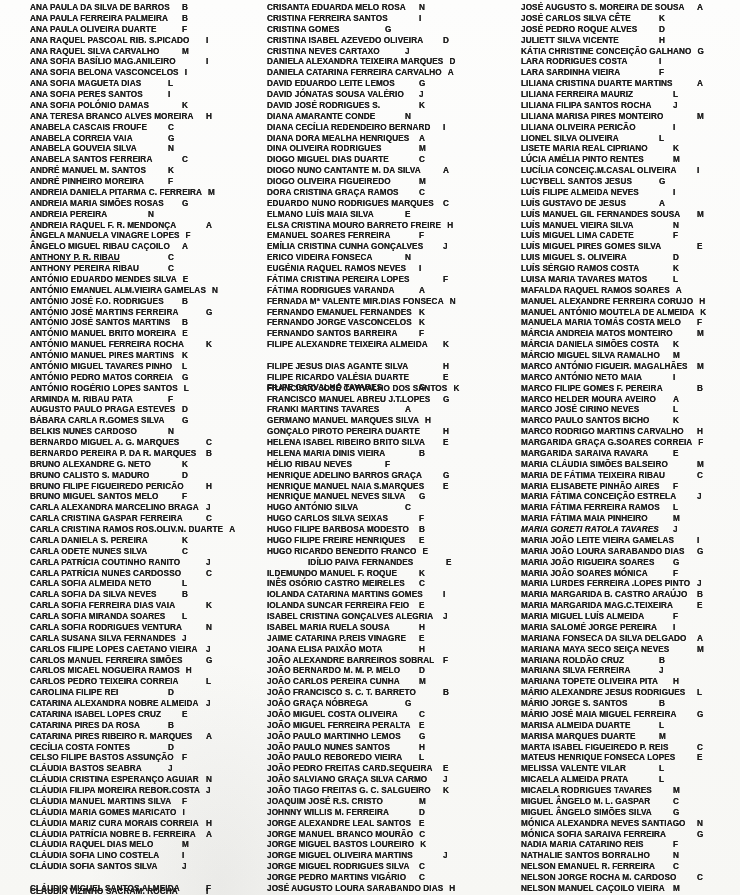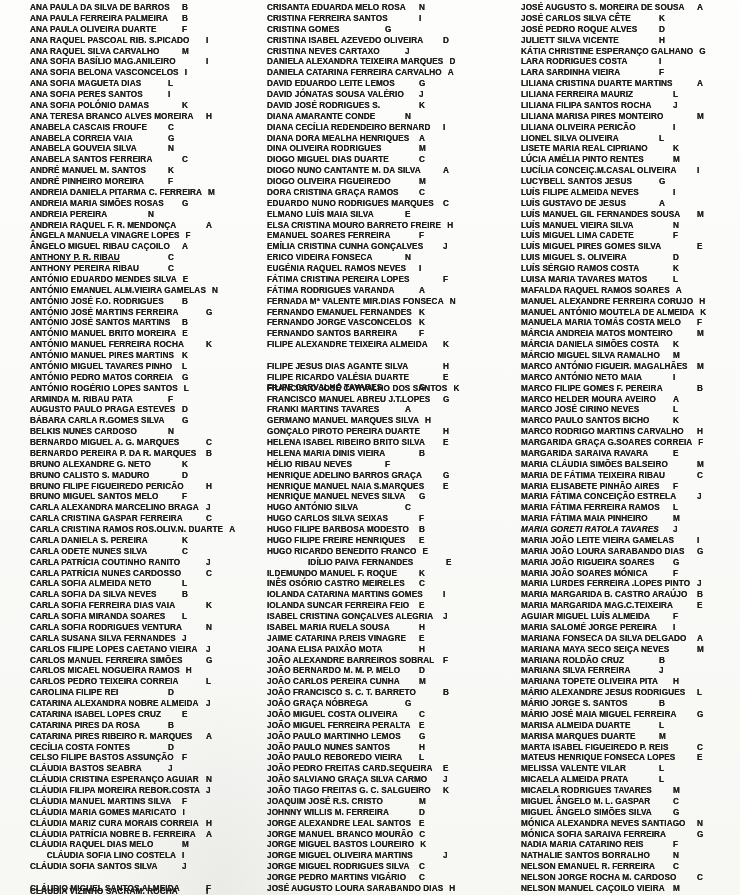--- a/index.html
+++ b/index.html
@@ -268,21 +268,21 @@
         <div class="row">
     <span class="nm" style="min-width: 170px;">CLÁUDIA MARIZ CURA MORAIS CORREIA</span><span class="gr">H</span>
   </div>
         <div class="row">
     <span class="nm" style="min-width: 170px;">CLÁUDIA PATRÍCIA NOBRE B. FERREIRA</span><span class="gr">A</span>
   </div>
         <div class="row">
     <span class="nm" style="min-width: 146px;">CLÁUDIA RAQUEL DIAS MELO</span><span class="gr">M</span>
   </div>
         <div class="row">
-    <span class="nm" style="min-width: 146px; text-align: right;">CLÁUDIA SOFIA LINO COSTELA</span><span class="gr">I</span>
+    <span class="nm" style="min-width: 146px;">CLÁUDIA SOFIA LINO COSTELA</span><span class="gr">I</span>
   </div>
         <div class="row">
     <span class="nm" style="min-width: 146px;">CLÁUDIA SOFIA SANTOS SILVA</span><span class="gr">J</span>
   </div>
         <div class="row">
     <span class="nm" style="min-width: 170px; margin-top: 14px;">CLÁUDIA VIZINHO SACRAM. ROCHA</span><span class="gr">I</span>
   </div>
         <div class="row">
     <span class="nm" style="min-width: 170px;">CLÁUDIO MIGUEL SANTOS ALMEIDA</span><span class="gr">F</span>
   </div>
@@ -542,21 +542,21 @@
         <div class="row">
     <span class="nm" style="min-width: 132px;">JOSÉ CARLOS SILVA CÊTE</span><span class="gr">K</span>
   </div>
         <div class="row">
     <span class="nm" style="min-width: 132px;">JOSÉ PEDRO ROQUE ALVES</span><span class="gr">D</span>
   </div>
         <div class="row">
     <span class="nm" style="min-width: 132px;">JULIETT SILVA VICENTE</span><span class="gr">H</span>
   </div>
         <div class="row">
-    <span class="nm" style="min-width: 170px;">KÁTIA CHRISTINE ESPERANÇO GALHANO</span><span class="gr">G</span>
+    <span class="nm" style="min-width: 170px;">KÁTIA CHRISTINE CONCEIÇÃO GALHANO</span><span class="gr">G</span>
   </div>
         <div class="row">
     <span class="nm" style="min-width: 132px;">LARA RODRIGUES COSTA</span><span class="gr">I</span>
   </div>
         <div class="row">
     <span class="nm" style="min-width: 132px;">LARA SARDINHA VIEIRA</span><span class="gr">F</span>
   </div>
         <div class="row">
     <span class="nm" style="min-width: 170px;">LILIANA CRISTINA DUARTE MARTINS</span><span class="gr">A</span>
   </div>
@@ -698,21 +698,21 @@
         <div class="row">
     <span class="nm" style="min-width: 170px;">MARIA LURDES FERREIRA .LOPES PINTO</span><span class="gr">J</span>
   </div>
         <div class="row">
     <span class="nm" style="min-width: 170px;">MARIA MARGARIDA B. CASTRO ARAÚJO</span><span class="gr">B</span>
   </div>
         <div class="row">
     <span class="nm" style="min-width: 170px;">MARIA MARGARIDA MAG.C.TEIXEIRA</span><span class="gr">E</span>
   </div>
         <div class="row">
-    <span class="nm" style="min-width: 146px;">AGUIAR MIGUEL LUÍS ALMEIDA</span><span class="gr">F</span>
+    <span class="nm" style="min-width: 146px;">MARIA MIGUEL LUÍS ALMEIDA</span><span class="gr">F</span>
   </div>
         <div class="row">
     <span class="nm" style="min-width: 146px;">MARIA SALOMÉ JORGE PEREIRA</span><span class="gr">I</span>
   </div>
         <div class="row">
     <span class="nm" style="min-width: 170px;">MARIANA FONSECA DA SILVA DELGADO</span><span class="gr">A</span>
   </div>
         <div class="row">
     <span class="nm" style="min-width: 170px;">MARIANA MAYA SECO SEIÇA NEVES</span><span class="gr">M</span>
   </div>

